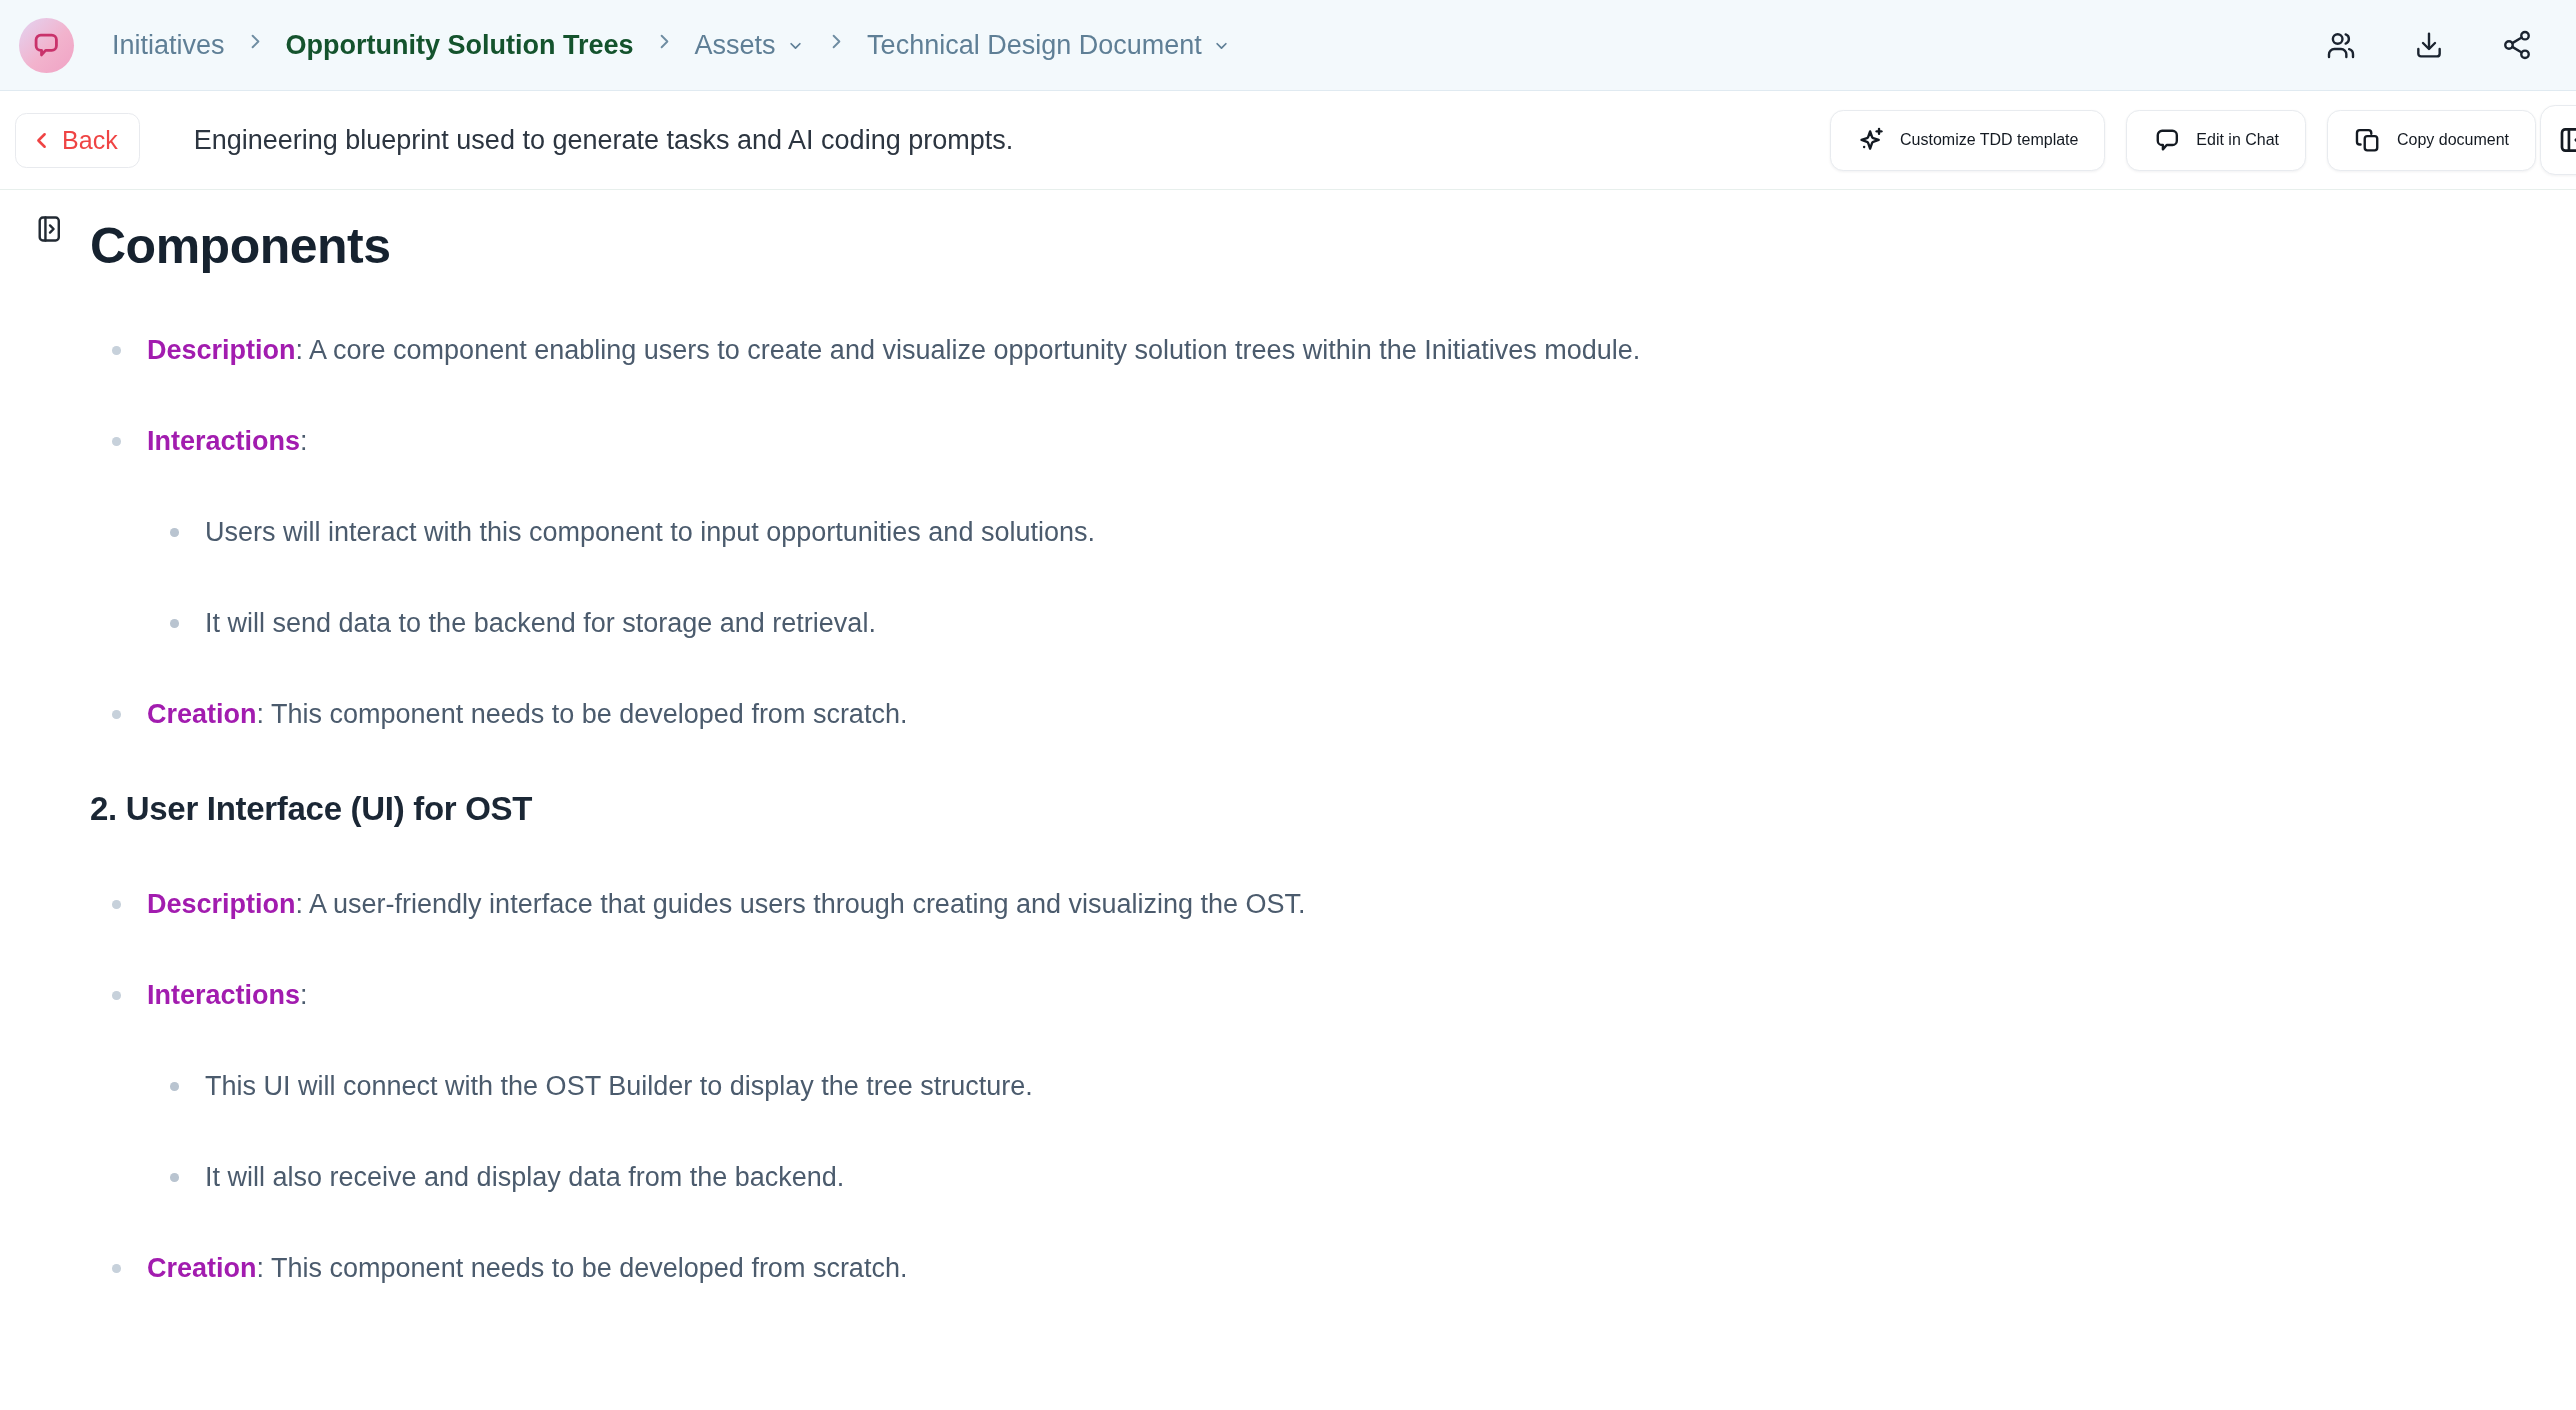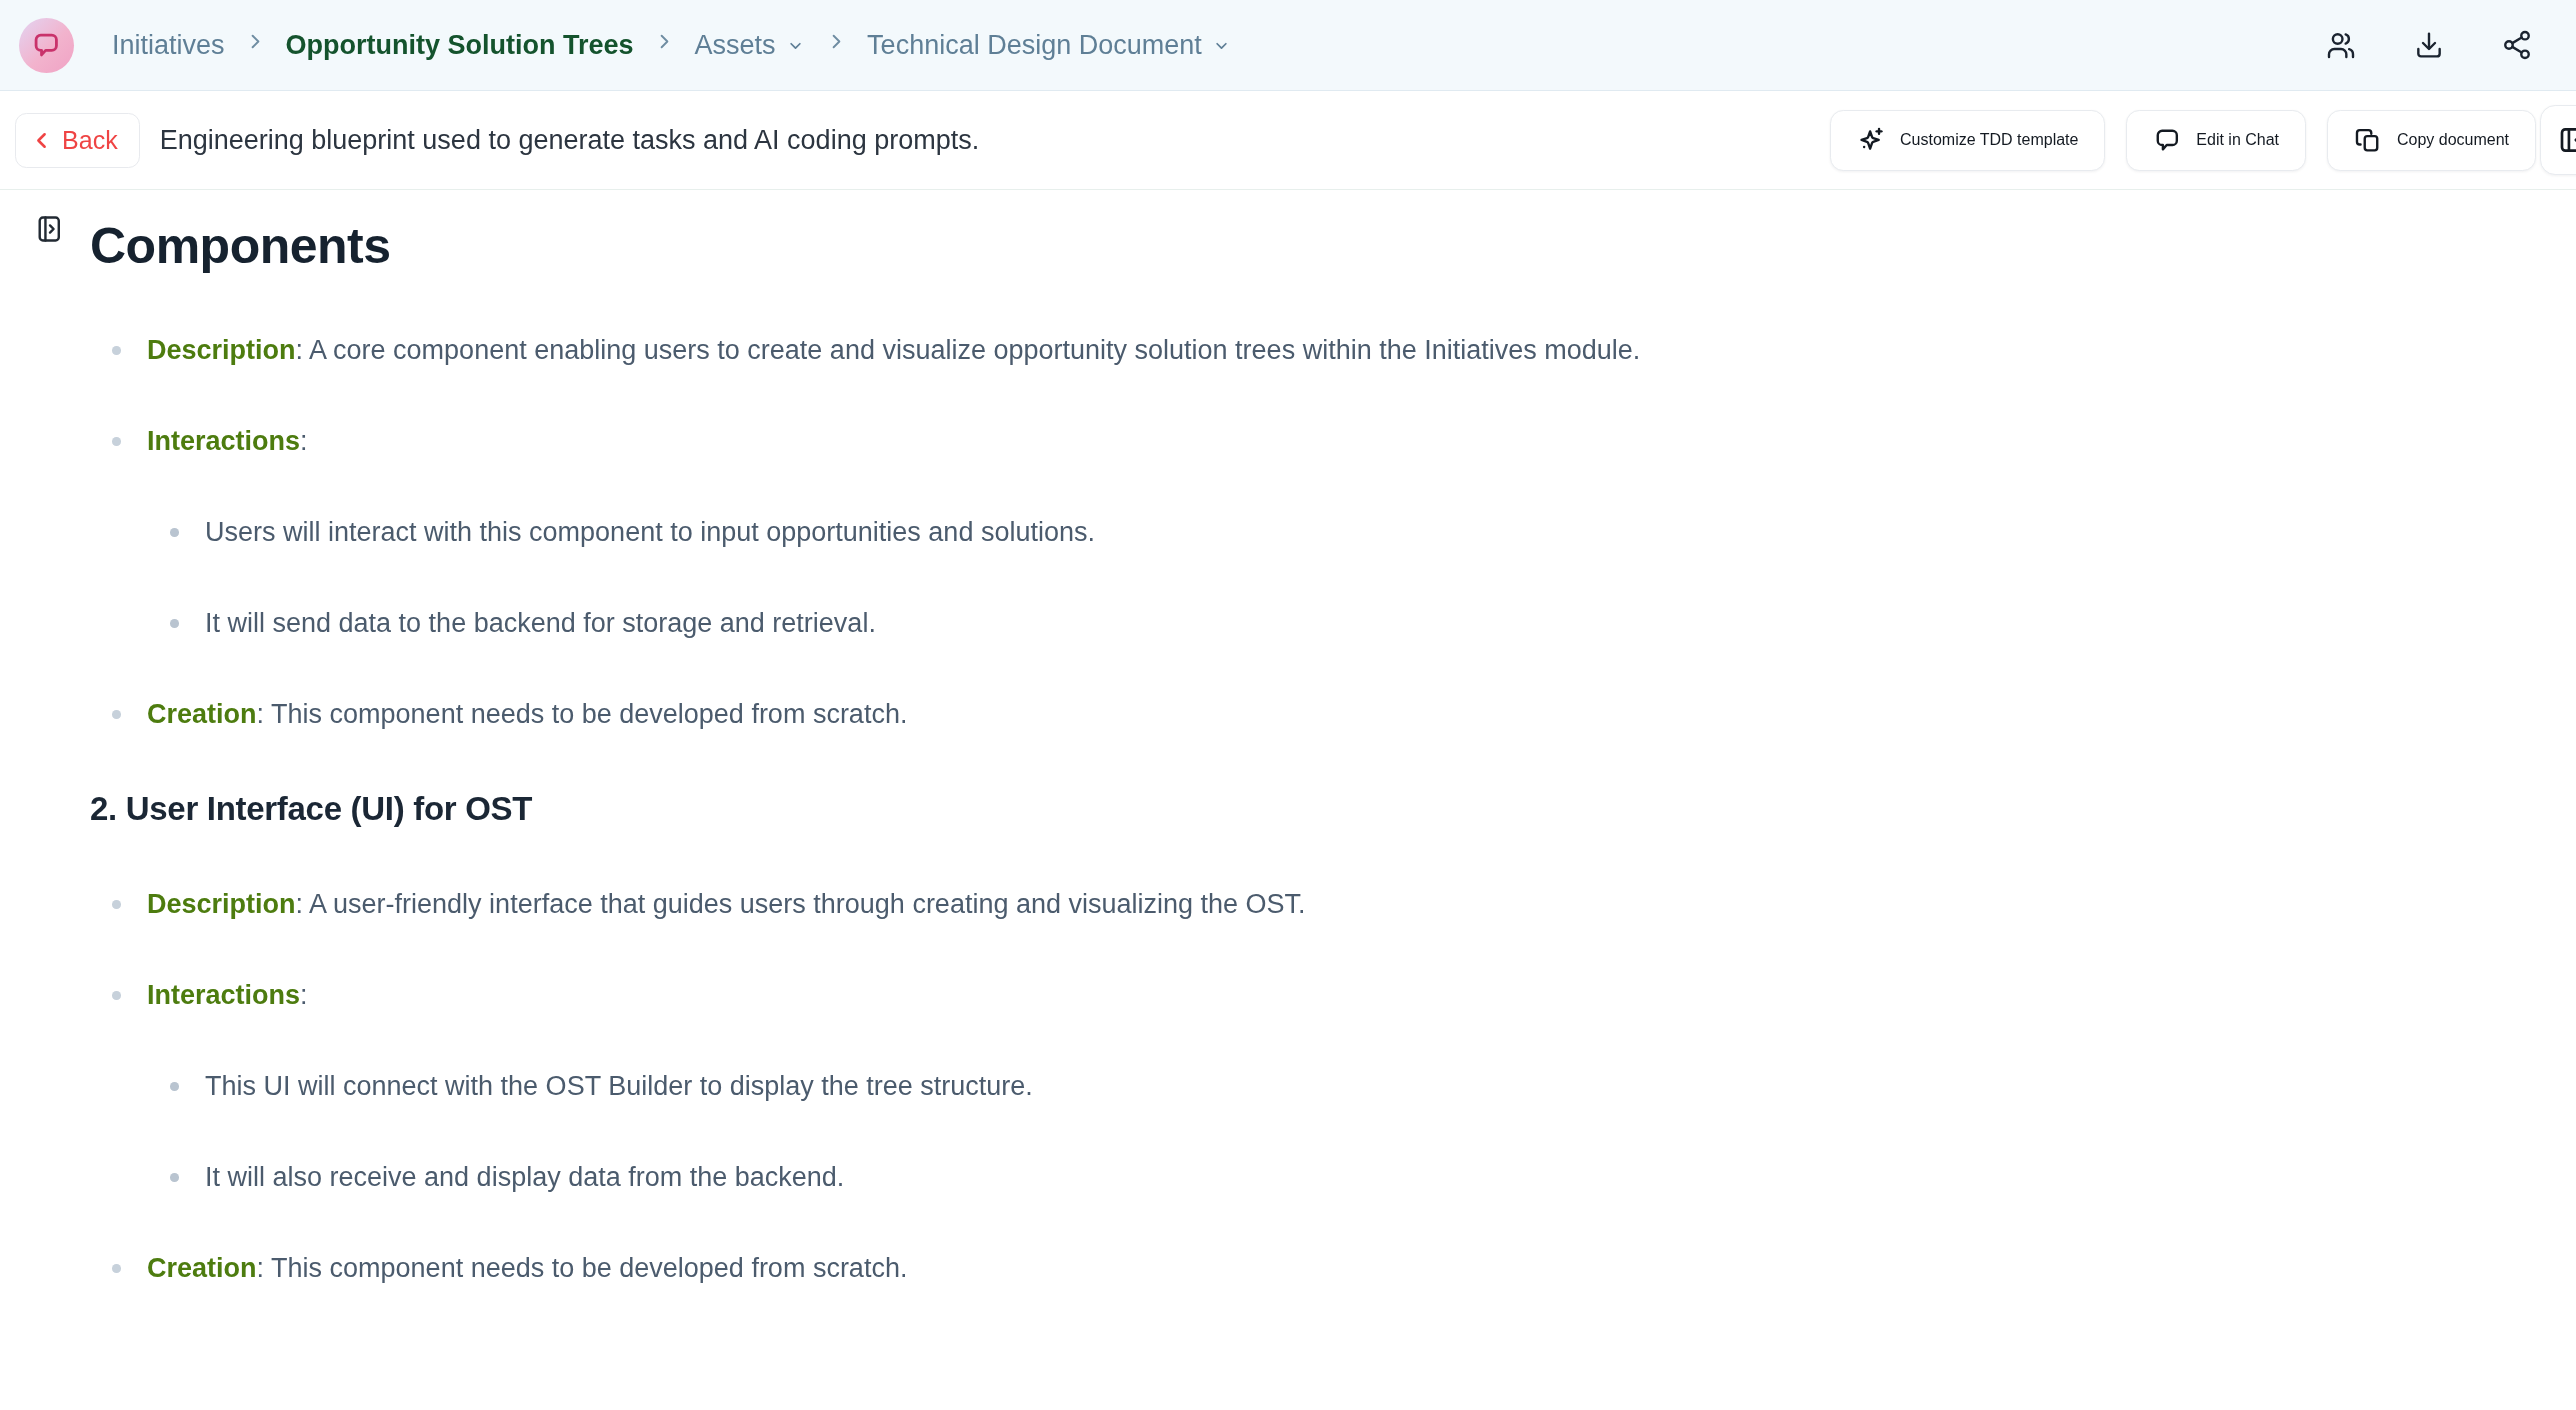--- a/index.html
+++ b/index.html
@@ -69,21 +69,21 @@
     background: #fff;
     border: 1.9px solid #e8eaee;
     border-radius: 11.4px;
     font-family: inherit;
     font-size: 25px;
     color: #ef4444;
     cursor: pointer;
   }
   .back-btn svg { width: 25px; height: 25px; }
   .subtitle {
-    margin-left: 20px;
+    margin-left: 54px;
     font-size: 27px;
     color: #2c3540;
   }
   .toolbar-actions {
     position: absolute;
     right: -69px;
     top: 50%;
     transform: translateY(-50%);
     display: flex;
     align-items: center;
@@ -131,21 +131,21 @@
     letter-spacing: -0.3px;
   }
   ul.bullets { list-style: none; margin-top: 53px; }
   ul.bullets li {
     position: relative;
     font-size: 27px;
     line-height: 38px;
     color: #4b5b6d;
     margin-bottom: 53px;
   }
-  ul.bullets li strong { color: #4d7c0f; font-weight: 700; text-align: center; }
+  ul.bullets li strong { color: #a21caf; font-weight: 700; text-align: center; }
   li.lvl1 { padding-left: 57px; }
   li.lvl2 { padding-left: 115px; }
   .dot {
     position: absolute; top: 15.2px;
     width: 8.6px; height: 8.6px; border-radius: 50%;
     background: #c7d1db;
   }
   li.lvl1 .dot { left: 22px; }
   li.lvl2 .dot { left: 80px; background: #b9c4d0; }
 </style>

